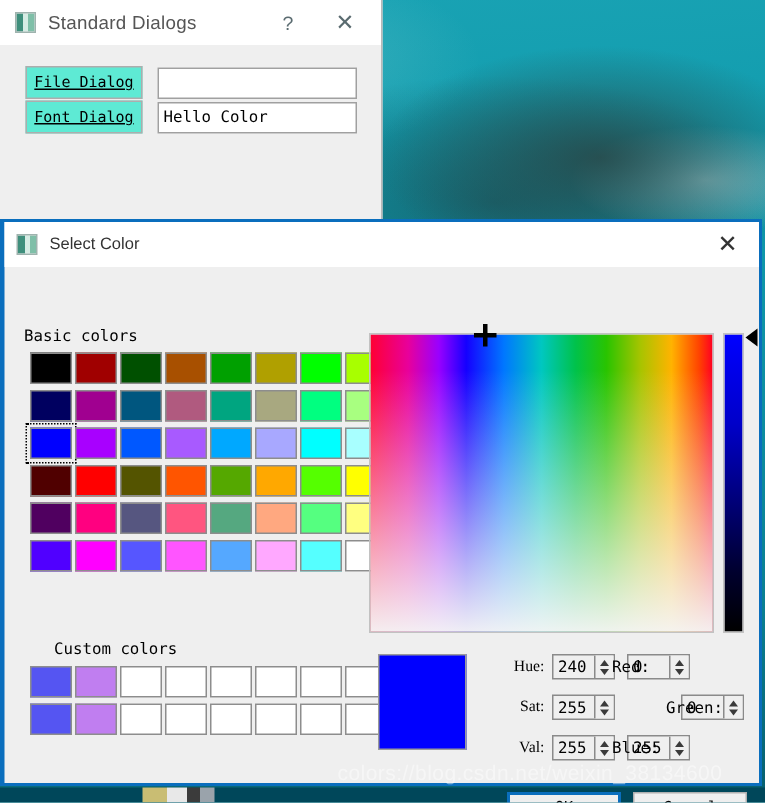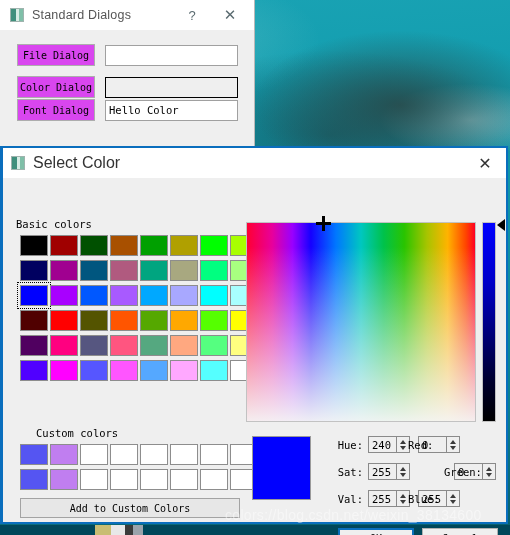--- a/index.html
+++ b/index.html
@@ -52,23 +52,23 @@
   #main-help-btn{right:46px;}
   #main-close-btn{right:8px;font-size:15px;}
 
   #main-body{padding:0;position:relative;height:118px;}
   .row{display:flex;align-items:center;margin-left:17px;height:22px;}
   .row.r1{margin-top:14px;}
   .row.r2{margin-top:10px;}
   .row.r3{margin-top:1px;}
   .qbtn{
     width:78px;height:22px;box-sizing:border-box;
-    background:#d946ef;border:1px solid #adadad;
+    background:#5eead4;border:1px solid #adadad;
     font-family:"DejaVu Sans Mono", monospace;font-size:10px;color:#000;
-    display:flex;align-items:center;justify-content:center;letter-spacing:0px;
+    display:flex;align-items:center;justify-content:center;letter-spacing:0px;text-decoration:underline;
   }
   .qline{
     margin-left:10px;width:133px;height:21px;box-sizing:border-box;
     background:#ffffff;border:1px solid #a0a0a0;
     font-family:"DejaVu Sans Mono", monospace;font-size:10.5px;color:#000;
     display:flex;align-items:center;padding-left:3px;
   }
   .qline.thick{border:1.5px solid #000;background:#efefef;}
 
   
@@ -79,21 +79,21 @@
     background:#efefef;
   }
   #cd-titlebar{
     height:30px;background:#ffffff;display:flex;align-items:center;position:relative;
   }
   #cd-app-icon{
     width:14px;height:14px;margin-left:8px;margin-right:8px;flex:none;
     border:1px solid #9fb3ae;box-sizing:border-box;
     background:linear-gradient(90deg,#3f8f7c 0%,#3f8f7c 38%,#d6ece4 38%,#d6ece4 66%,#7fbfa8 66%);
   }
-  #cd-title{font-size:16px;color:#333;}
+  #cd-title{font-size:11px;color:#333;}
   #cd-close-btn{
     position:absolute;right:6px;top:0;height:30px;width:30px;
     display:flex;align-items:center;justify-content:center;color:#333;font-size:16px;
   }
 
   #cd-body{position:relative;height:346px;}
 
   .sect-label{
     position:absolute;font-family:"DejaVu Sans Mono", monospace;font-size:10.5px;color:#000;
   }
@@ -175,21 +175,21 @@
     display:flex;flex-direction:column;align-items:center;justify-content:center;
     background:#efefef;
   }
   .spin .arrows i{display:block;width:0;height:0;border-left:3px solid transparent;border-right:3px solid transparent;}
   .spin .arrows i.up{border-bottom:4px solid #3a3a3a;margin-bottom:2px;}
   .spin .arrows i.dn{border-top:4px solid #3a3a3a;}
 
   #fld-hue{left:330px;top:258px;}
   #fld-sat{left:330px;top:285px;}
   #fld-val{left:330px;top:312px;}
-  #fld-hue .fld-label,#fld-sat .fld-label,#fld-val .fld-label{width:30px;}
+  #fld-hue .fld-label,#fld-sat .fld-label,#fld-val .fld-label{width:30px;font-family:Liberation Serif, serif;}
   #fld-red{left:415px;top:258px;}
   #fld-green{left:415px;top:285px;padding-left:36px;}
   #fld-blue{left:415px;top:312px;}
   #fld-red .fld-label,#fld-green .fld-label,#fld-blue .fld-label{width:0px;white-space:nowrap;
       position:absolute;right:52px;}
   .rgbfld .spin{margin-left:0;}
 
   #ok-btn{
     position:absolute;left:335px;top:350px;width:76px;height:20px;box-sizing:border-box;
     background:#efefef;border:2px solid #0a6ebd;
@@ -221,24 +221,20 @@
   <div id="main-titlebar">
     <div id="main-app-icon"></div>
     <div id="main-title">Standard Dialogs</div>
     <div class="tb-btn" id="main-help-btn">?</div>
     <div class="tb-btn" id="main-close-btn">✕</div>
   </div>
   <div id="main-body">
     <div class="row r1">
       <div class="qbtn">File Dialog</div>
       <div class="qline"></div>
-    </div>
-    <div class="row r2">
-      <div class="qbtn">Color Dialog</div>
-      <div class="qline thick"></div>
     </div>
     <div class="row r3">
       <div class="qbtn">Font Dialog</div>
       <div class="qline">Hello Color</div>
     </div>
   </div>
 </div>
 
 <div id="color-dialog">
   <div id="cd-titlebar">
@@ -313,21 +309,20 @@
         <div class="swatch" style="background: rgb(85, 85, 242);"></div>
         <div class="swatch" style="background: rgb(192, 126, 240);"></div>
         <div class="swatch" style="background: rgb(255, 255, 255);"></div>
         <div class="swatch" style="background: rgb(255, 255, 255);"></div>
         <div class="swatch" style="background: rgb(255, 255, 255);"></div>
         <div class="swatch" style="background: rgb(255, 255, 255);"></div>
         <div class="swatch" style="background: rgb(255, 255, 255);"></div>
         <div class="swatch" style="background: rgb(255, 255, 255);"></div>
       </div>
 
-    <div id="add-custom-btn">Add to Custom Colors</div>
 
     <div id="sv-field"></div>
     <div id="sv-cursor"></div>
     <div id="val-bar"></div>
     <div id="val-arrow"></div>
 
     <div id="preview-swatch" style="background: rgb(0, 0, 255);"></div>
 
     <div class="fld" id="fld-hue">
       <span class="fld-label">Hue:</span>

